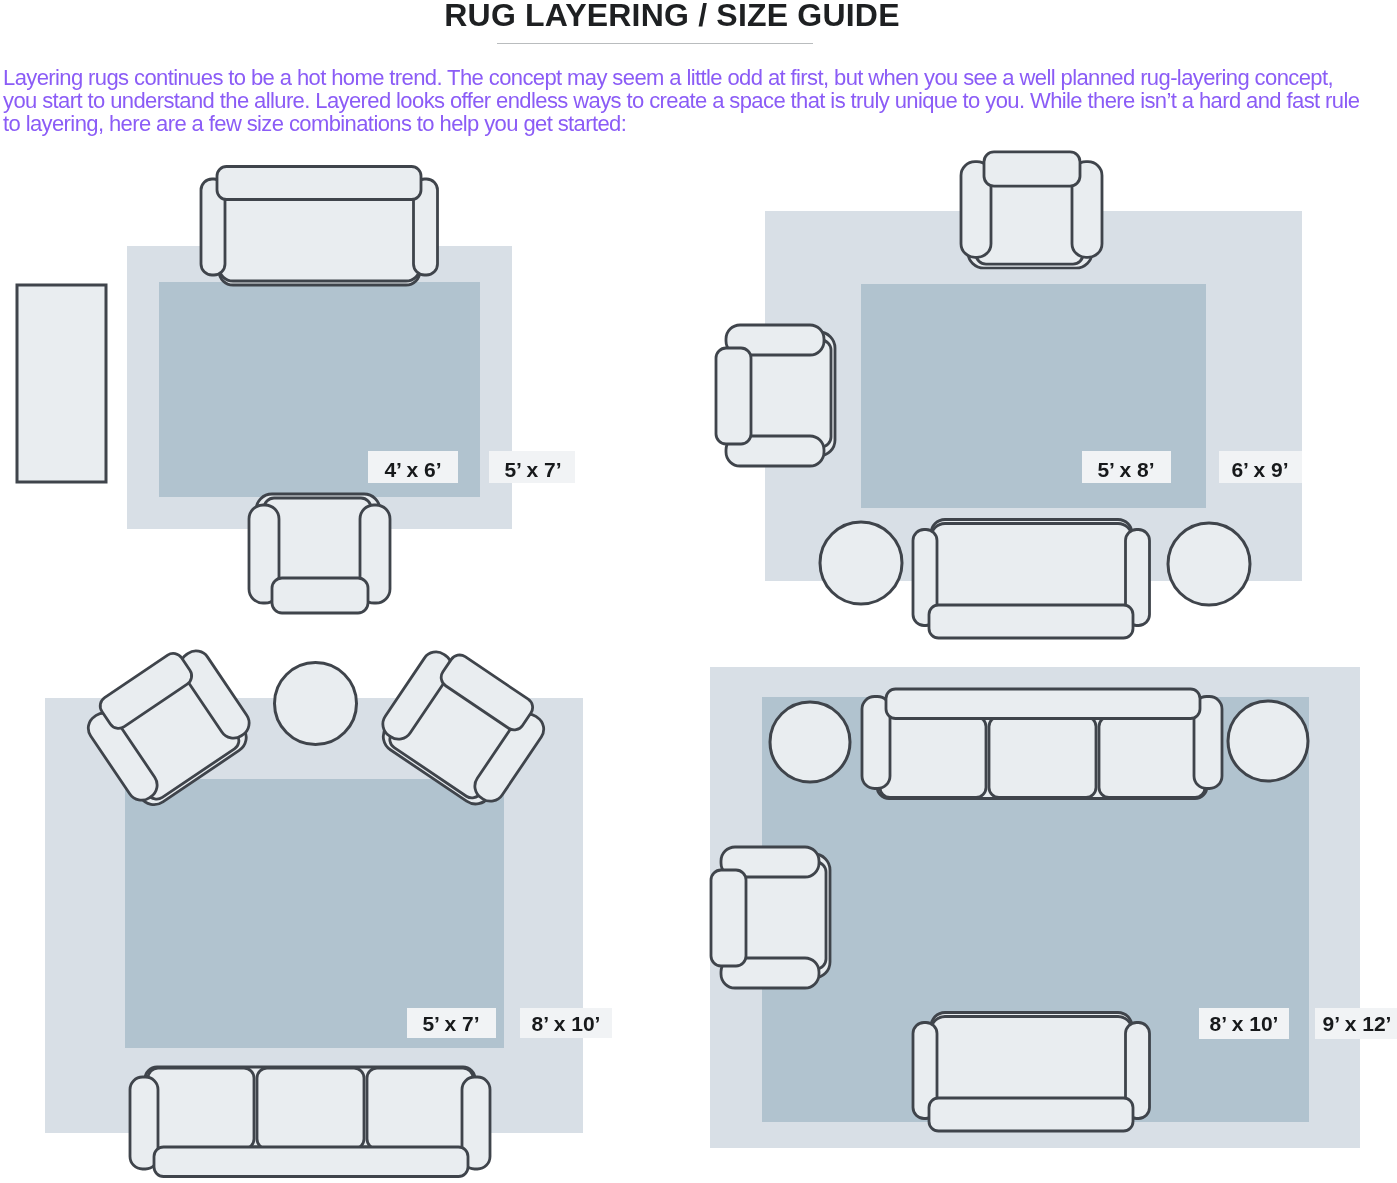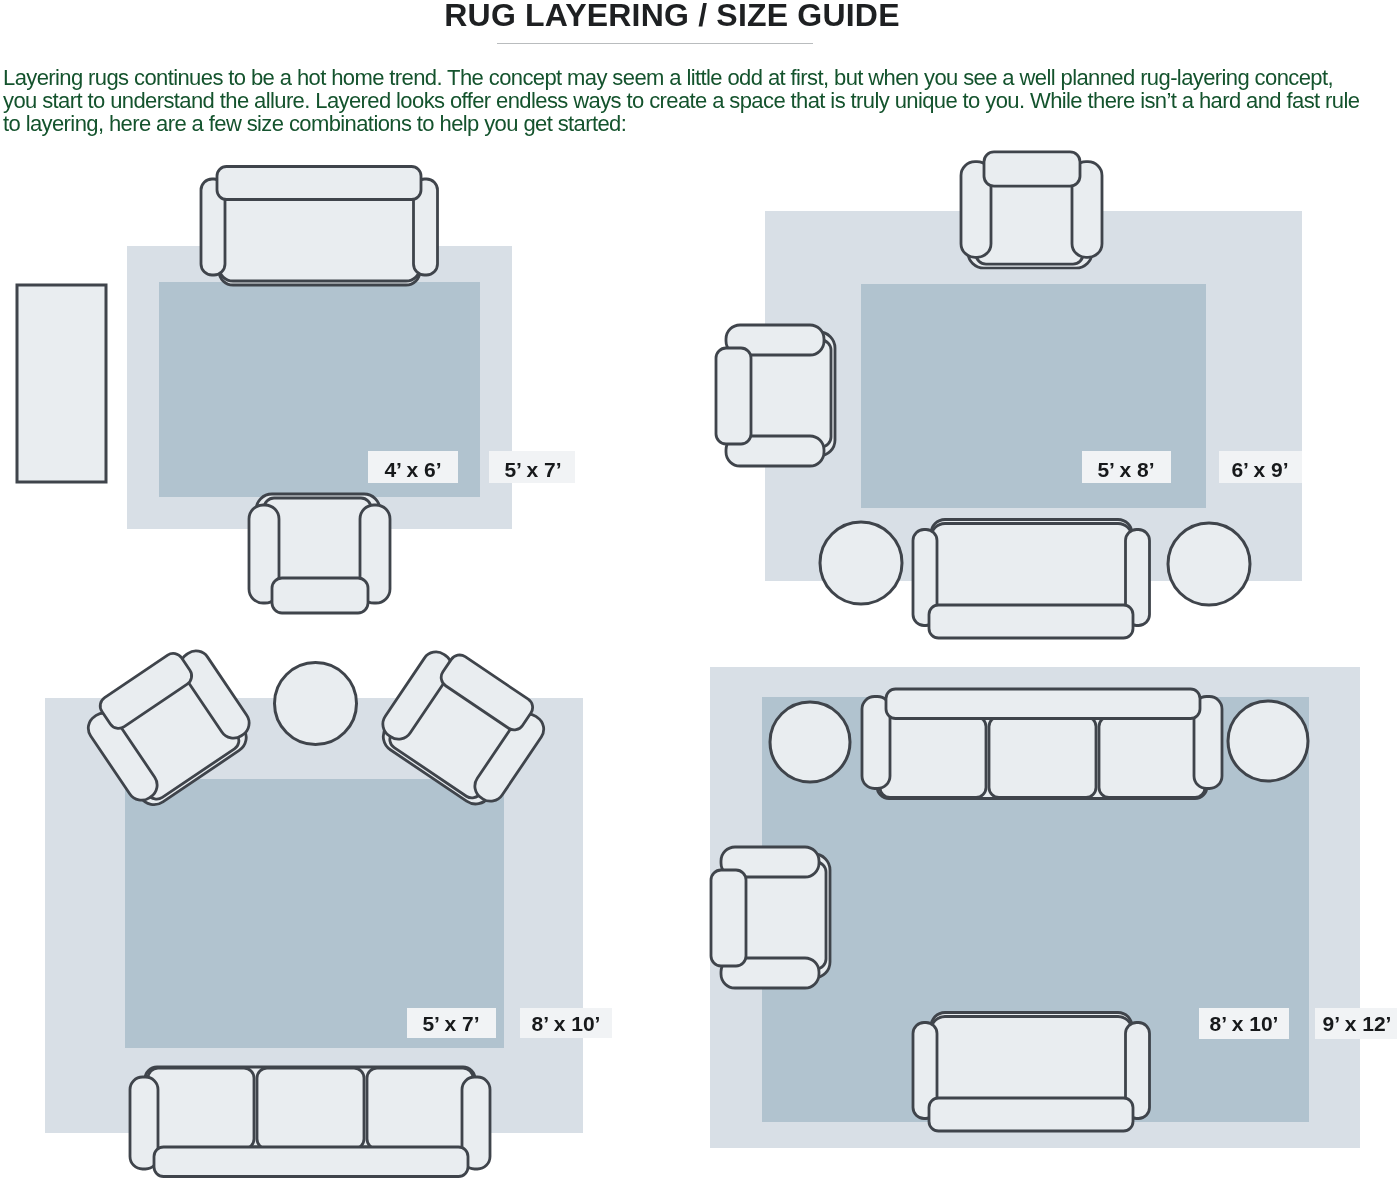--- a/index.html
+++ b/index.html
@@ -3,21 +3,21 @@
 <meta charset="utf-8">
 <style>
   html,body{margin:0;padding:0;background:#ffffff;}
   body{width:1397px;height:1183px;position:relative;overflow:hidden;
        font-family:"Liberation Sans", sans-serif;}
   .title{position:absolute;left:0;top:-2px;width:1344px;text-align:center;
          font-size:32px;font-weight:bold;letter-spacing:0.2px;color:#1e2022;line-height:34px;}
   .divider{position:absolute;left:497px;top:43px;width:316px;height:0;
            border-top:1.5px solid #b9bcbe;}
   .para{position:absolute;left:3px;top:66px;width:1392px;
-        font-size:22px;letter-spacing:-0.6px;line-height:23.2px;color:#14532d;}
+        font-size:22px;letter-spacing:-0.6px;line-height:23.2px;color:#8b5cf6;}
   svg text{font-family:"Liberation Sans", sans-serif;}
 </style>
 </head>
 <body>
 
 <div class="title">RUG LAYERING / SIZE GUIDE</div>
 
 <div class="divider"></div>
 
 <div class="para">Layering rugs continues to be a hot home trend. The concept may seem a little odd at first, but when you see a well planned rug-layering concept,<br>you start to understand the allure. Layered looks offer endless ways to create a space that is truly unique to you. While there isn’t a hard and fast rule<br>to layering, here are a few size combinations to help you get started:</div>

